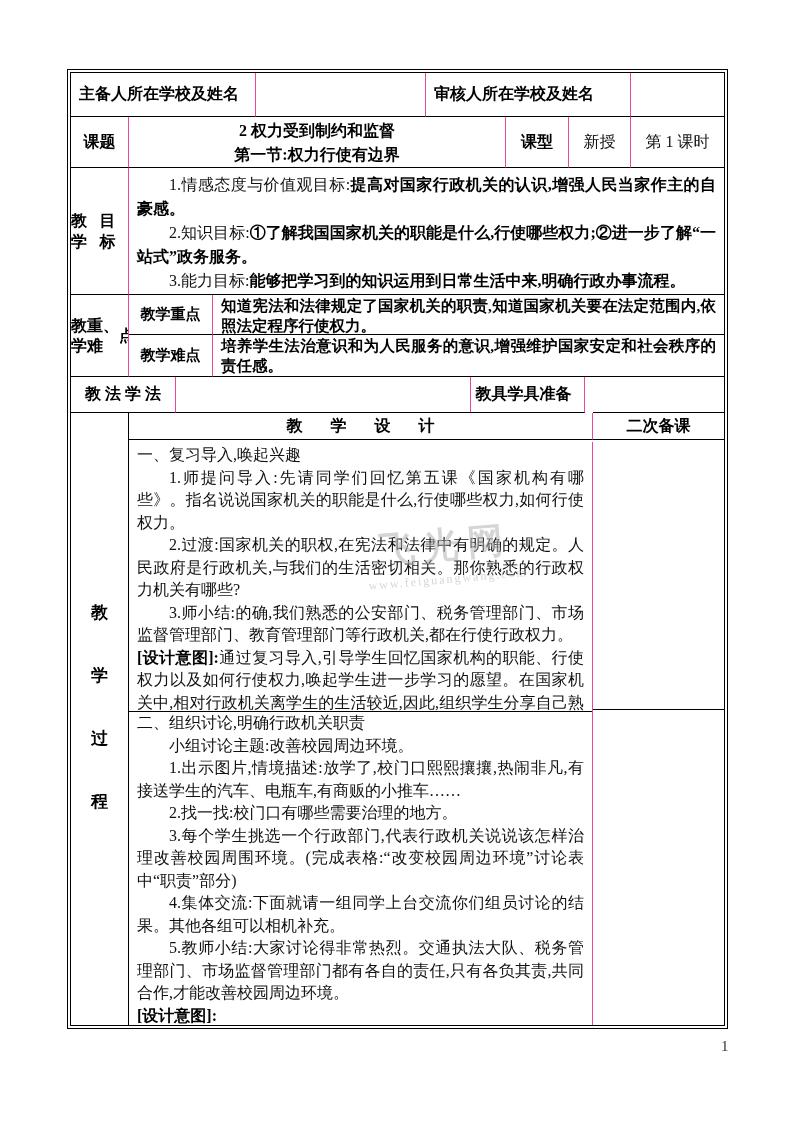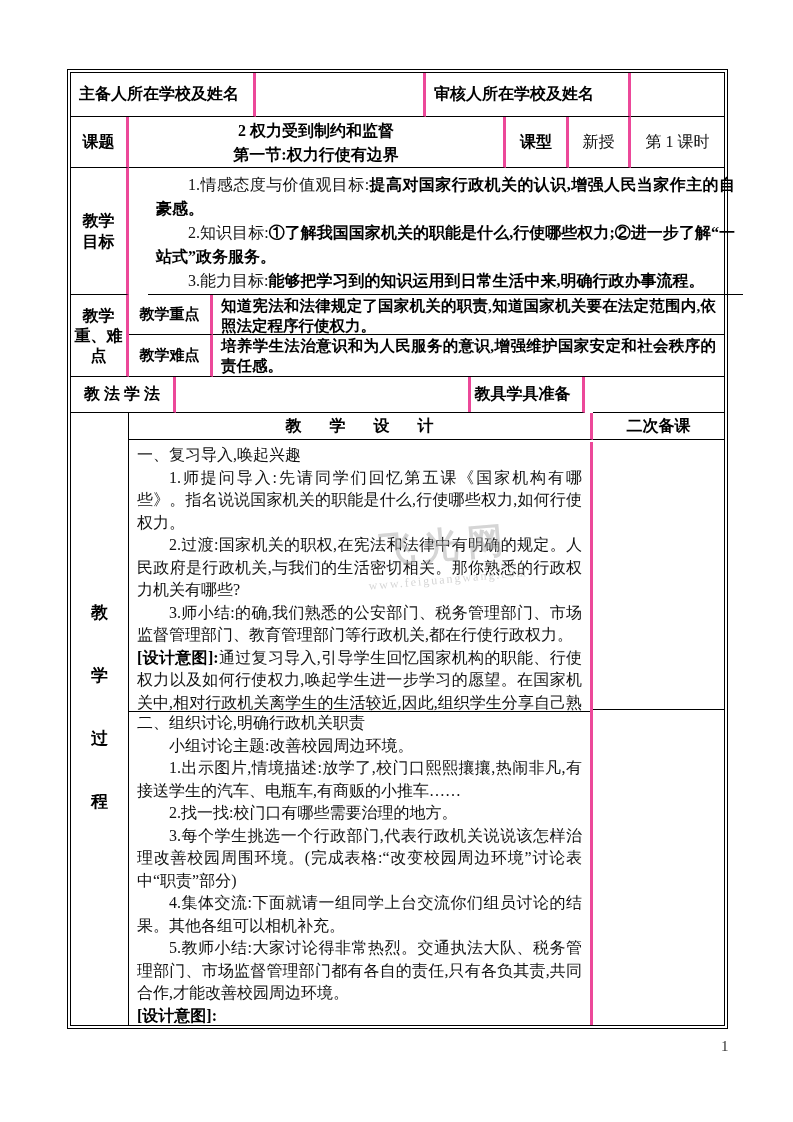--- a/index.html
+++ b/index.html
@@ -12,34 +12,34 @@
     overflow:hidden;
   }
   .sheet{
     position:absolute;left:70px;top:72px;width:653px;height:952px;
     border:1px solid #000;
     box-shadow:0 0 0 2px #fff,0 0 0 3px #000;
     box-sizing:content-box;
   }
   .cell{
     position:absolute;
-    border-right:3px solid #ec4899;
+    border-right:1px solid #ec4899;
     border-bottom:1px solid #000;
     box-sizing:border-box;
     font-size:16px;
     overflow:hidden;
     background:transparent;
   }
   .cell.last-col{border-right:none;}
   .cell.last-row{border-bottom:none;}
   .bold{font-weight:bold;color:#000;}
   .vcenter{display:flex;align-items:center;}
   .hcenter{justify-content:center;text-align:center;}
   .pad-l{padding-left:8px;}
-  .stack{display:flex;flex-direction:column;align-items:center;justify-content:center;line-height:21px;}
+  .stack{display:flex;flex-direction:row;align-items:center;justify-content:space-between;line-height:21px;}
   .content{padding:2px 8px 0 8px;text-align:justify;}
   .content p{margin:0;}
   .content .ind{text-indent:2em;}
   .objectives{line-height:24px;padding-top:5px;}
   .objectives b{color:#000;}
   .kp-content{font-size:15.5px;line-height:20px;font-weight:bold;color:#000;padding-top:1px;}
   .proc{line-height:22.5px;}
   .proc b{color:#000;}
   .title-cell{line-height:24px;padding-top:2px;}
   .design-title{letter-spacing:12px;text-indent:12px;}
@@ -83,21 +83,21 @@
       <div>第一节:权力行使有边界</div>
     </div>
     <div class="cell vcenter hcenter bold" style="left:435px;top:44px;width:63px;height:51px;font-family:Liberation Serif, serif;">课型</div>
     <div class="cell vcenter hcenter" style="left:498px;top:44px;width:62px;height:51px;">新授</div>
     <div class="cell vcenter hcenter last-col" style="left:560px;top:44px;width:93px;height:51px;">第 1 课时</div>
 
     <div class="cell stack bold" style="left:0;top:95px;width:58px;height:127px;">
       <div>教学</div>
       <div>目标</div>
     </div>
-    <div class="cell last-col content objectives" style="left:58px;top:95px;width:595px;height:127px;margin-left:19px;">
+    <div class="cell last-col content objectives" style="left:58px;top:95px;width:595px;height:127px;">
         <p class="ind"><span>1.情感态度与价值观目标:</span><b>提高对国家行政机关的认识,增强人民当家作主的自豪感。</b></p>
         <p class="ind"><span>2.知识目标:</span><b>①了解我国国家机关的职能是什么,行使哪些权力;②进一步了解“一站式”政务服务。</b></p>
         <p class="ind"><span>3.能力目标:</span><b>能够把学习到的知识运用到日常生活中来,明确行政办事流程。</b></p>
       </div>
 
     <div class="cell stack bold" style="left:0;top:222px;width:58px;height:82px;line-height:20px;">
       <div>教学</div>
       <div>重、难</div>
       <div>点</div>
     </div>

